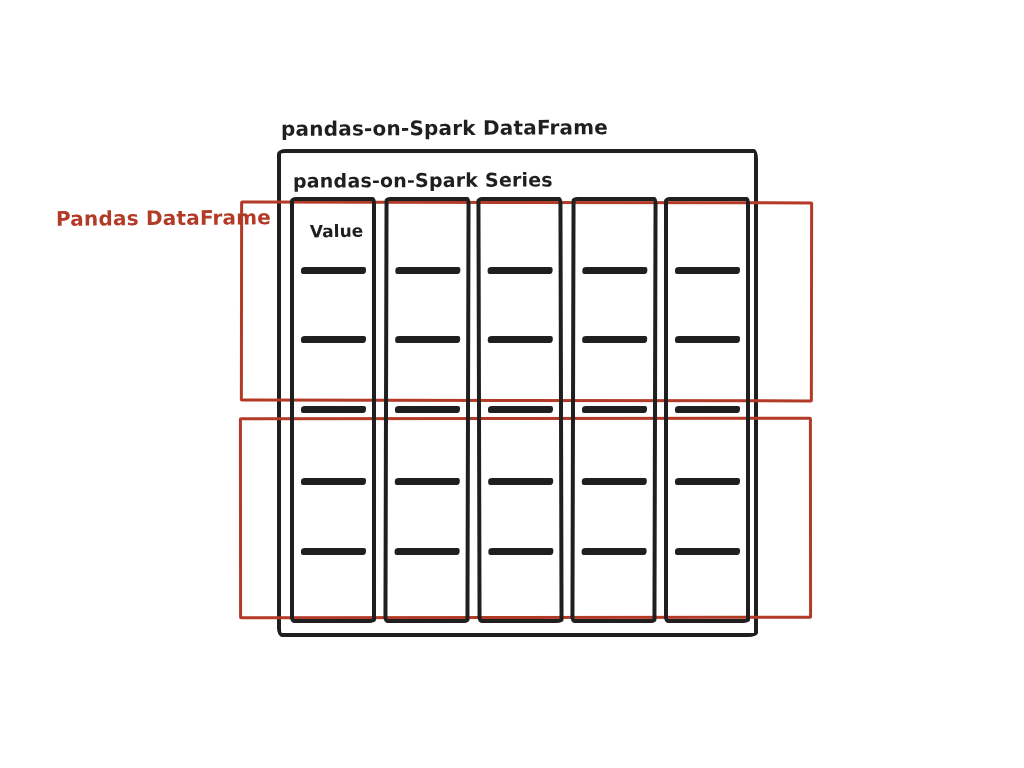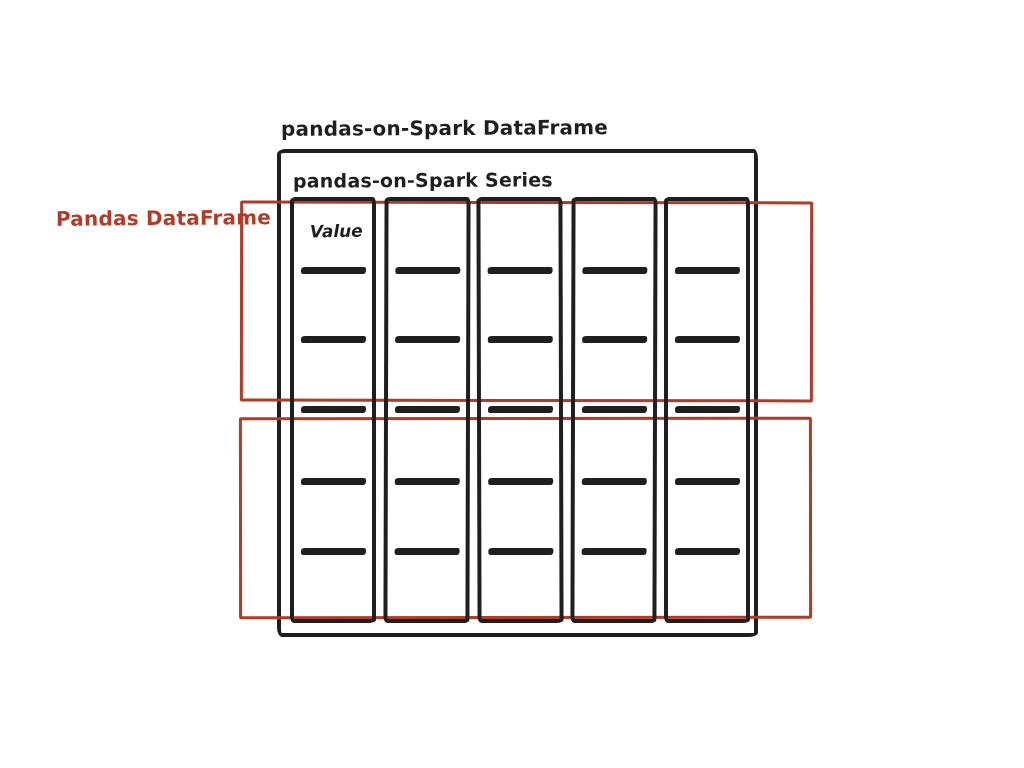--- a/index.html
+++ b/index.html
@@ -88,21 +88,20 @@
 
   .columns {
     position: absolute;
     left: 290px;
     top: 197px;
     width: 460px;
     height: 426px;
     display: flex;
     justify-content: space-between;
     z-index: 2;
-    font-style: italic;
   }
 
   .col {
     position: relative;
     width: 86px;
     height: 100%;
     border: 4px solid var(--stroke);
     border-radius: 6px 3px 7px 4px / 4px 7px 3px 6px;
     background: transparent;
   }

